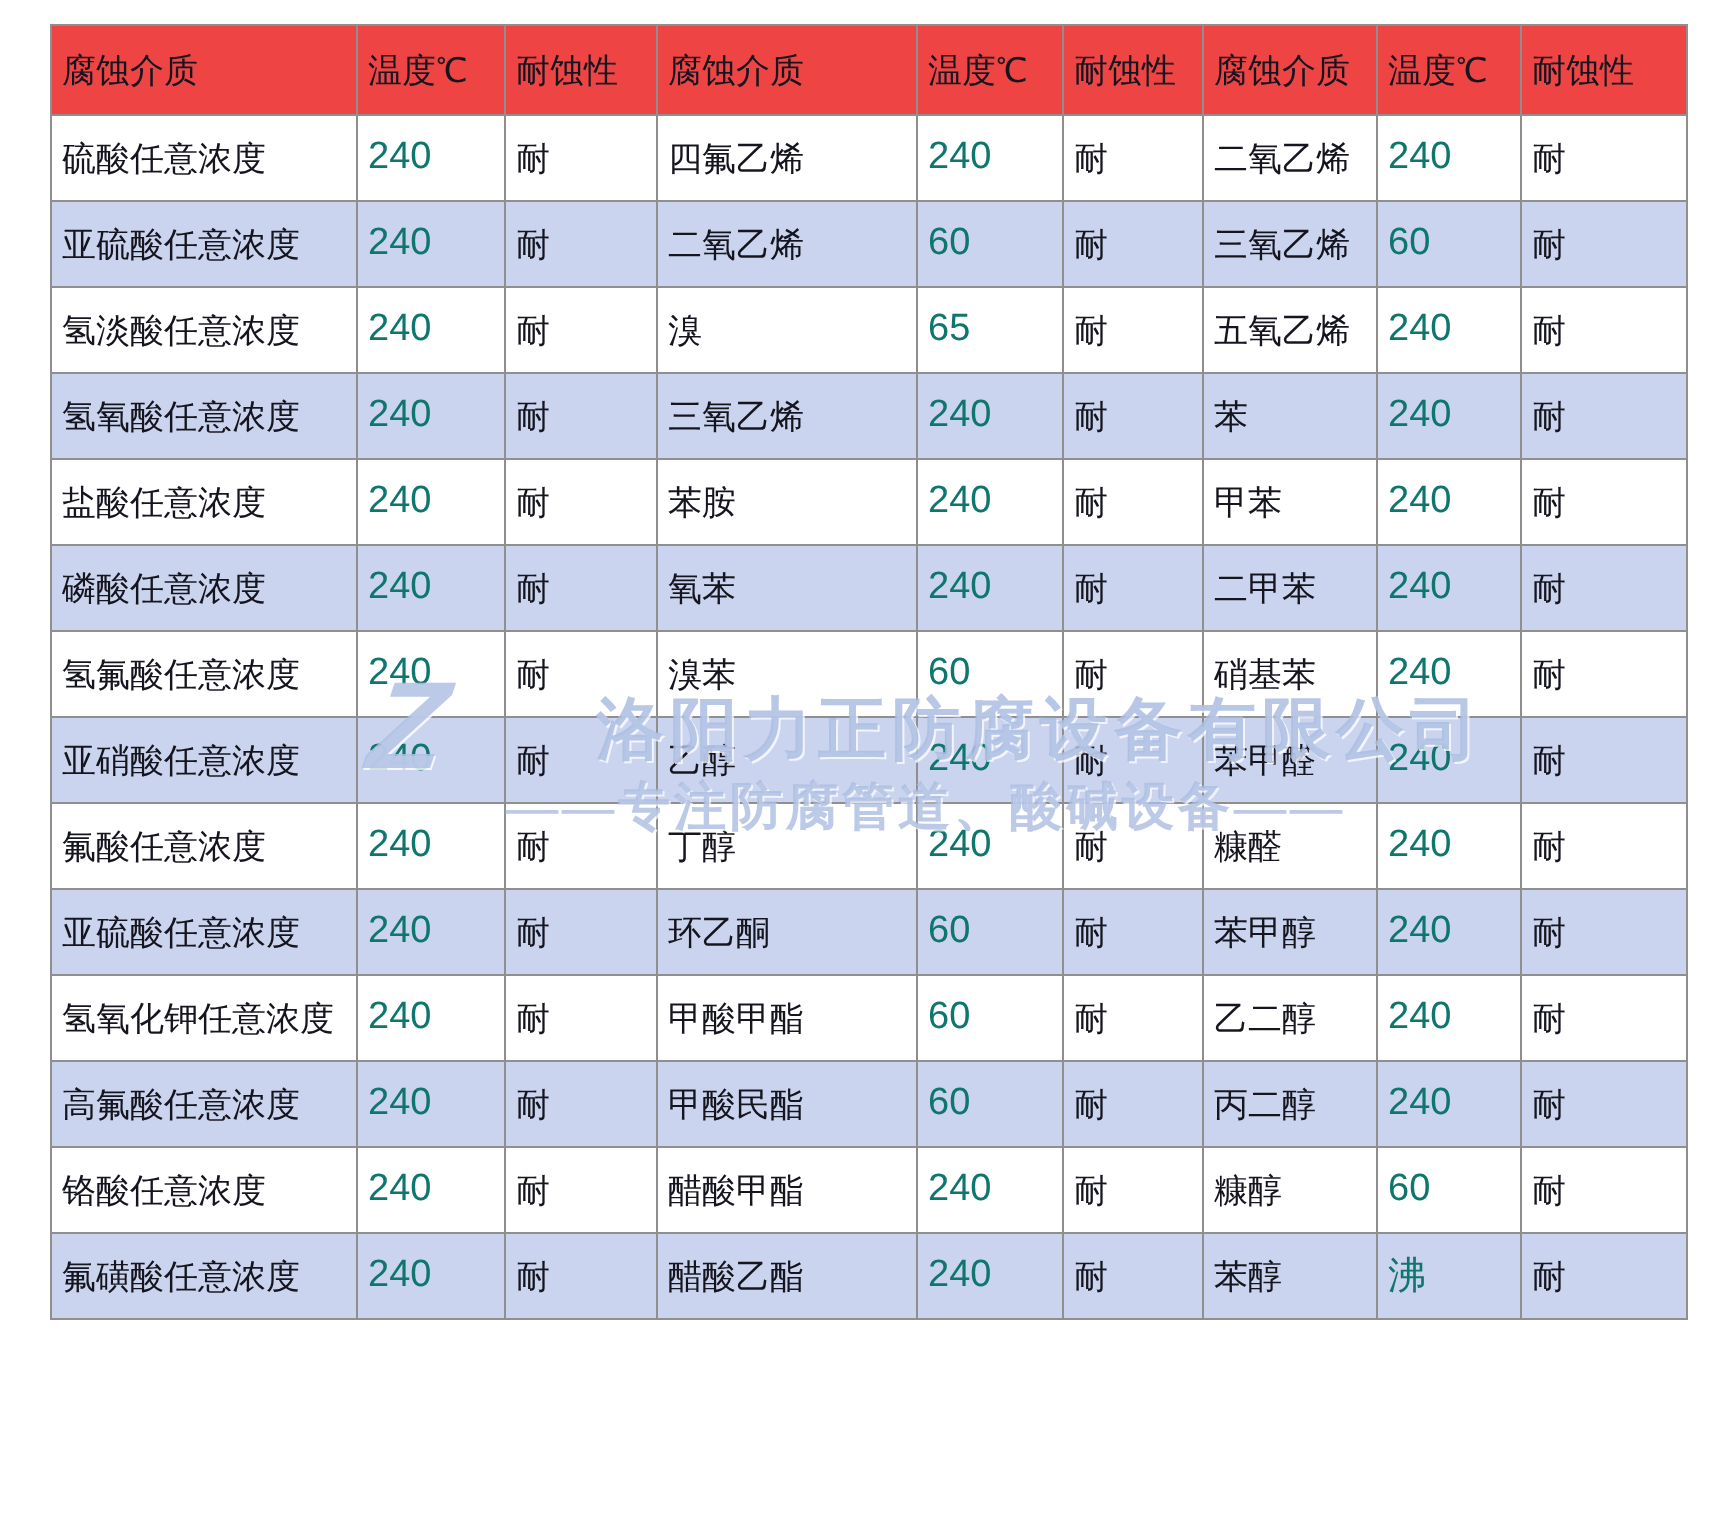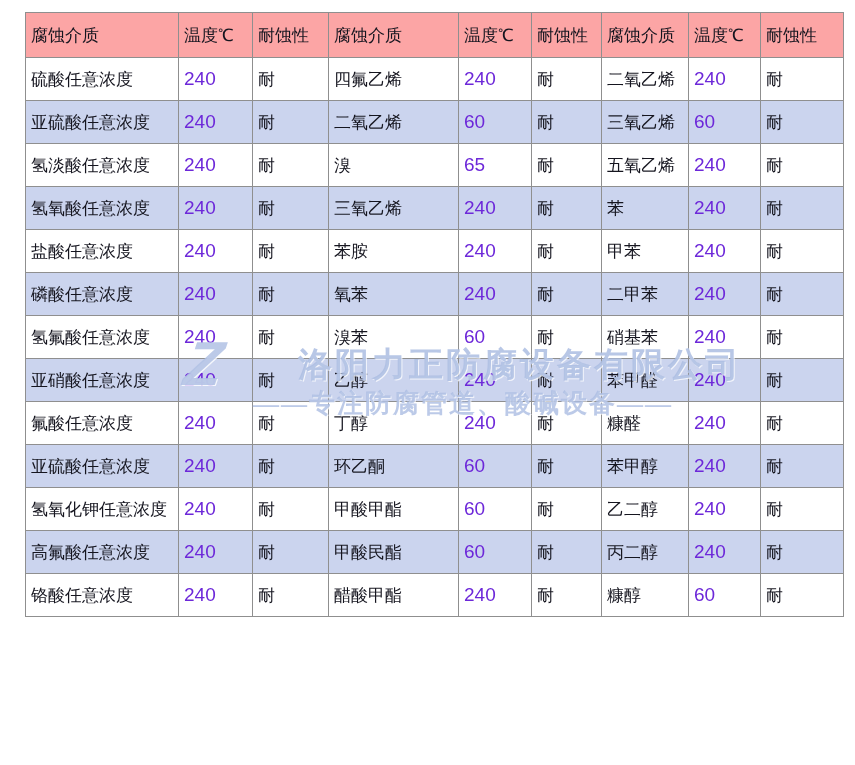--- a/index.html
+++ b/index.html
@@ -31,33 +31,33 @@
     text-align: left;
     vertical-align: middle;
     font-size: 17px;
     color: #15151f;
     font-weight: normal;
     white-space: nowrap;
     overflow: hidden;
   }
   table.corrosion th {
     height: 44px;
-    background: #fca5a5;
+    background: #ef4444;
   }
   table.corrosion td {
     height: 42px;
     background: #ffffff;
   }
   table.corrosion tbody tr:nth-child(even) td {
     background: #cbd4ee;
   }
   table.corrosion td.num {
     font-family: "Liberation Sans", sans-serif;
     font-size: 19px;
-    color: #6d28d9;
+    color: #0f766e;
   }
   
   #watermark {
     position: absolute;
     left: 150px;
     top: 332px;
     width: 620px;
     height: 100px;
     pointer-events: none;
     z-index: 5;
@@ -265,20 +265,31 @@
           <td>铬酸任意浓度</td>
           <td class="num">240</td>
           <td>耐</td>
           <td>醋酸甲酯</td>
           <td class="num">240</td>
           <td>耐</td>
           <td>糠醇</td>
           <td class="num">60</td>
           <td>耐</td>
         </tr>
+        <tr>
+          <td>氟磺酸任意浓度</td>
+          <td class="num">240</td>
+          <td>耐</td>
+          <td>醋酸乙酯</td>
+          <td class="num">240</td>
+          <td>耐</td>
+          <td>苯醇</td>
+          <td class="num">沸</td>
+          <td>耐</td>
+        </tr>
       </tbody>
   </table>
 
   <div id="watermark">
     <span class="logo">Z</span>
     <span class="company">洛阳力正防腐设备有限公司</span>
     <span class="tagline">——专注防腐管道、酸碱设备——</span>
   </div>
 
 </div>

